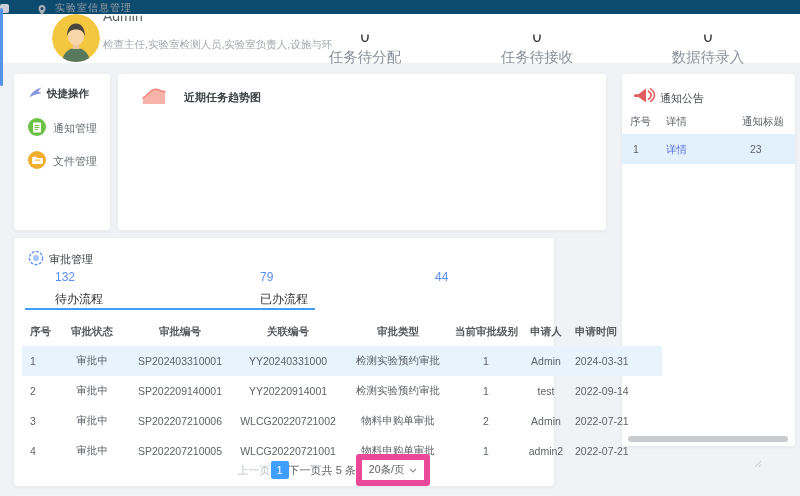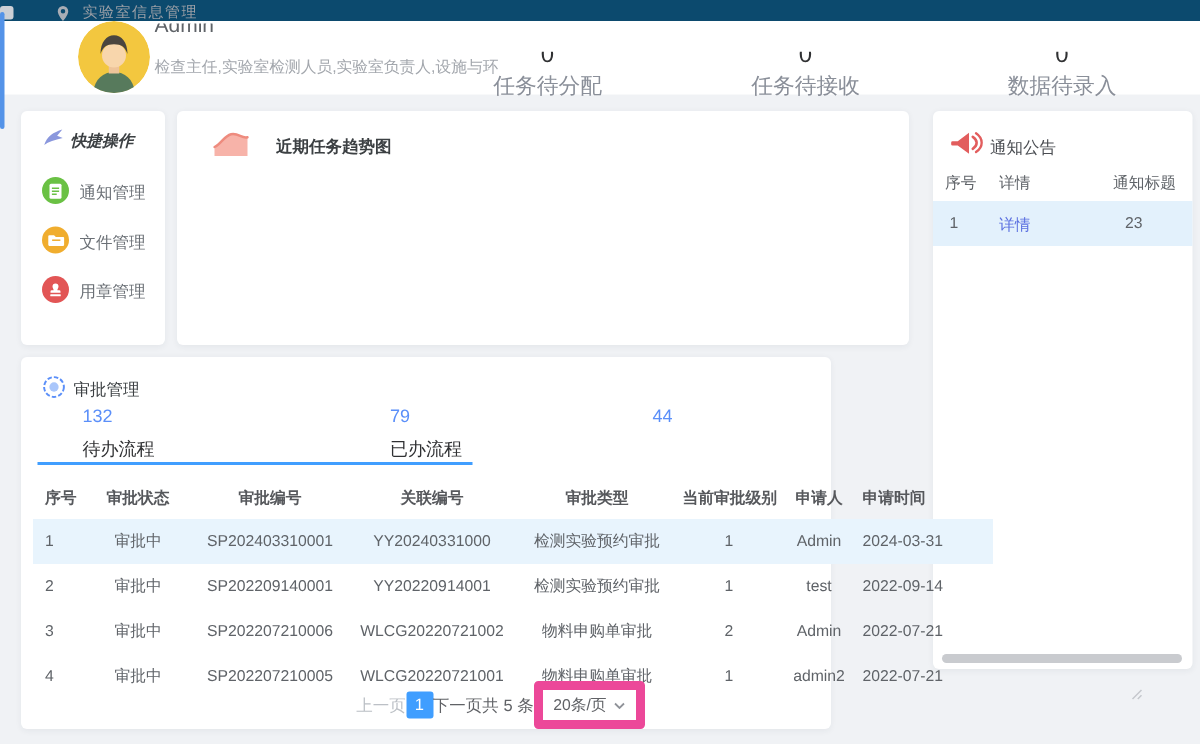--- a/index.html
+++ b/index.html
@@ -19,21 +19,21 @@
   .avatar{position:absolute;left:52px;top:14px;width:48px;height:48px;}
   .user-name{position:absolute;left:103px;top:8px;font-size:14px;color:#5f6368;clip-path:inset(48% 0 0 0);}
   .user-roles{position:absolute;left:103px;top:38px;font-size:10.5px;color:#a3a7ad;white-space:nowrap;}
   .stat{position:absolute;top:28px;width:130px;text-align:center;}
   .stat-value{font-size:16px;color:#303133;height:17px;line-height:17px;clip-path:inset(38% 0 0 0);}
   .stat-label{margin-top:3px;font-size:14.5px;color:#8a8f99;}
   .stat-0{left:300px;} .stat-1{left:472px;} .stat-2{left:643px;}
 
   
   .quickops{left:14px;top:74px;width:96px;height:156px;}
-  .qo-title{position:absolute;left:33px;top:13px;font-size:10.5px;font-weight:bold;color:#3c4043;font-style:italic;}
+  .qo-title{position:absolute;left:33px;top:13px;font-size:10.5px;font-weight:bold;color:#3c4043;}
   .qo-arrow{position:absolute;left:14px;top:11px;}
   .qo-item{position:absolute;left:0;width:88px;height:20px;cursor:pointer;}
   .qo-item .circ{position:absolute;left:14px;top:0;width:18px;height:18px;border-radius:50%;display:flex;align-items:center;justify-content:center;}
   .qo-item .lbl{position:absolute;left:39px;top:3px;font-size:11px;color:#6b7076;}
   .qo-0{top:44px;} .qo-1{top:77px;} .qo-2{top:110px;}
 
   
   .chartpanel{left:118px;top:74px;width:488px;height:156px;}
   .trend-icon{position:absolute;left:22px;top:10px;}
   .trend-title{position:absolute;left:66px;top:16px;font-size:11px;font-weight:bold;color:#3c4043;}
@@ -144,29 +144,20 @@
       <span class="lbl">通知管理</span>
     </div>
     <div class="qo-item qo-1">
       <span class="circ" style="background:#f0ad2e">
         <svg width="11" height="10" viewBox="0 0 12 10">
             <path d="M1 1.5h3.4l1.3 1.3H11a.8.8 0 0 1 .8.8v4.9a.8.8 0 0 1-.8.8H1a.8.8 0 0 1-.8-.8V2.3A.8.8 0 0 1 1 1.5z" fill="#fff"></path>
             <rect x="3" y="4.6" width="6" height="1.1" fill="#f0ad2e"></rect>
           </svg>
       </span>
       <span class="lbl">文件管理</span>
-    </div>
-    <div class="qo-item qo-2">
-      <span class="circ" style="background:#e25555">
-        <svg width="10" height="11" viewBox="0 0 12 13">
-            <path d="M6 1a2.4 2.4 0 0 0-2.4 2.4c0 1.3.9 1.9.9 3H3a1 1 0 0 0-1 1v1h8v-1a1 1 0 0 0-1-1H7.5c0-1.1.9-1.7.9-3A2.4 2.4 0 0 0 6 1z" fill="#fff"></path>
-            <rect x="1.8" y="9.6" width="8.4" height="1.7" rx=".5" fill="#fff"></rect>
-          </svg>
-      </span>
-      <span class="lbl">用章管理</span>
     </div>
   </div>
 
   <div class="panel chartpanel">
     <span class="trend-icon">
       <svg width="28" height="24" viewBox="0 0 28 24">
           <path d="M3 20v-6c4.5-2 6.5-7.5 11-8.5 5-1.1 7 3 11 2V20z" fill="#f7b3a9"></path>
           <path d="M3 14c4.5-2 6.5-7.5 11-8.5 5-1.1 7 3 11 2" stroke="#ee8b7e" stroke-width="1.6" fill="none" stroke-linecap="round"></path>
         </svg>
     </span>

